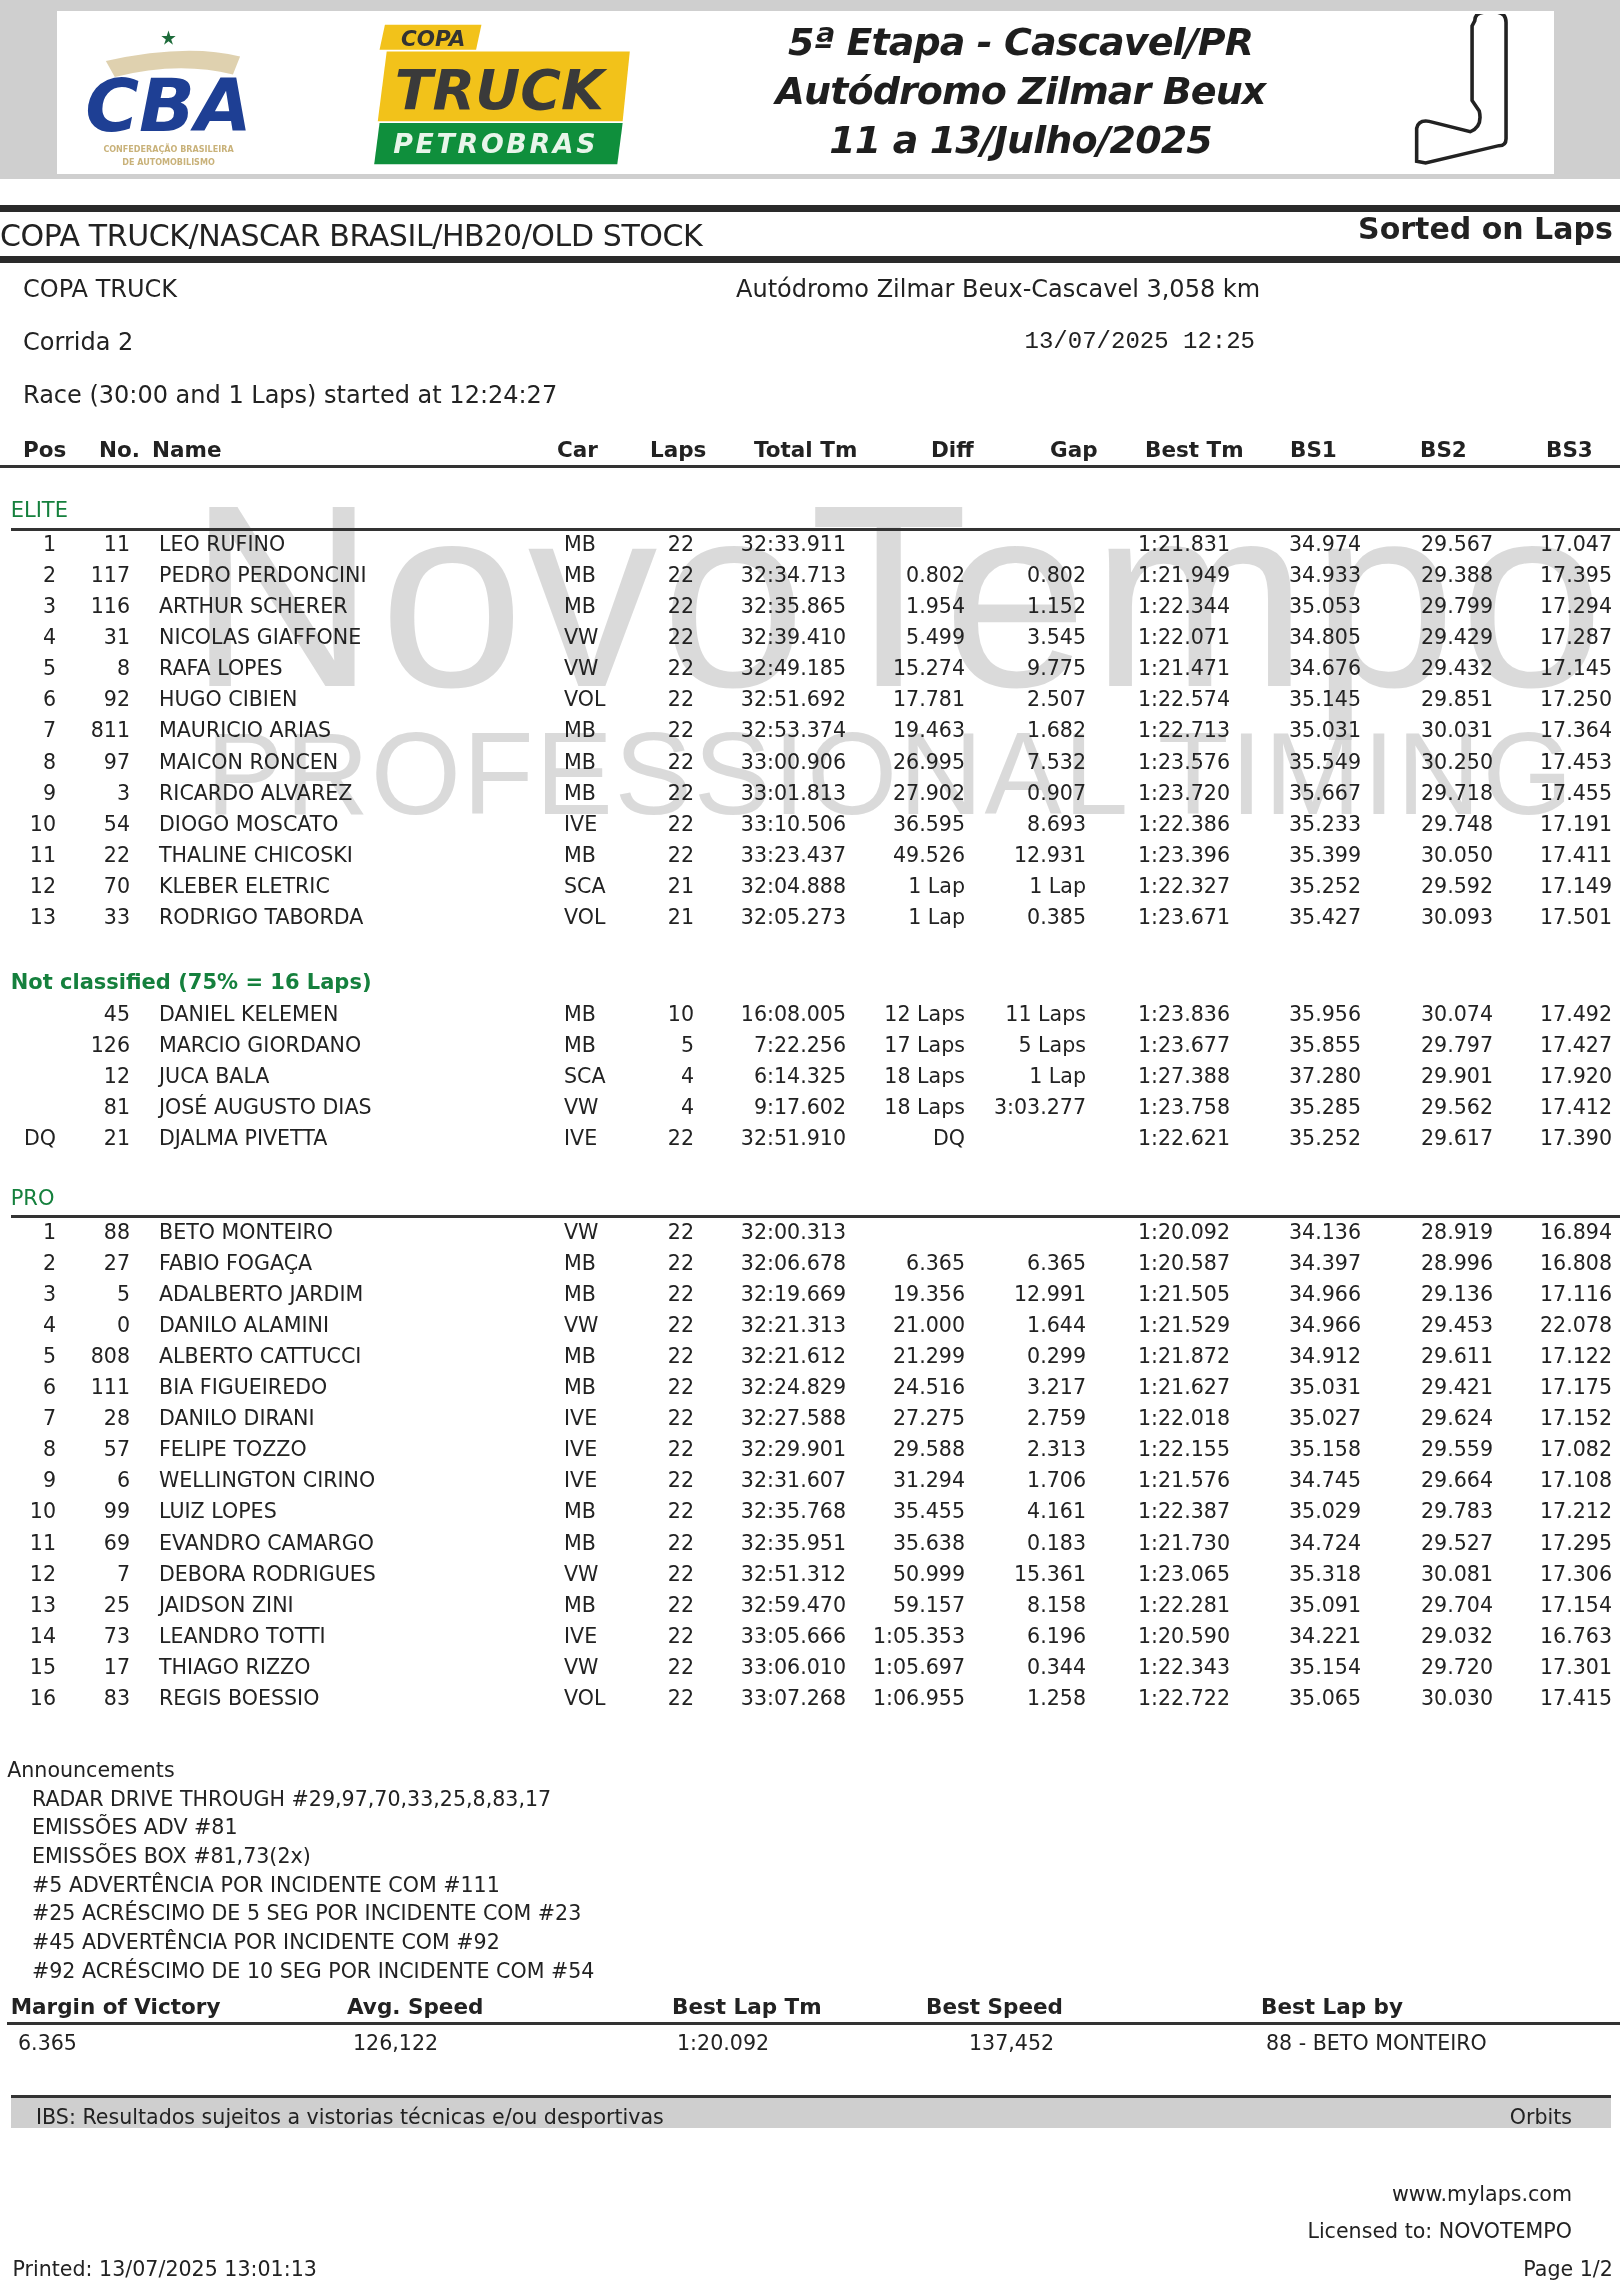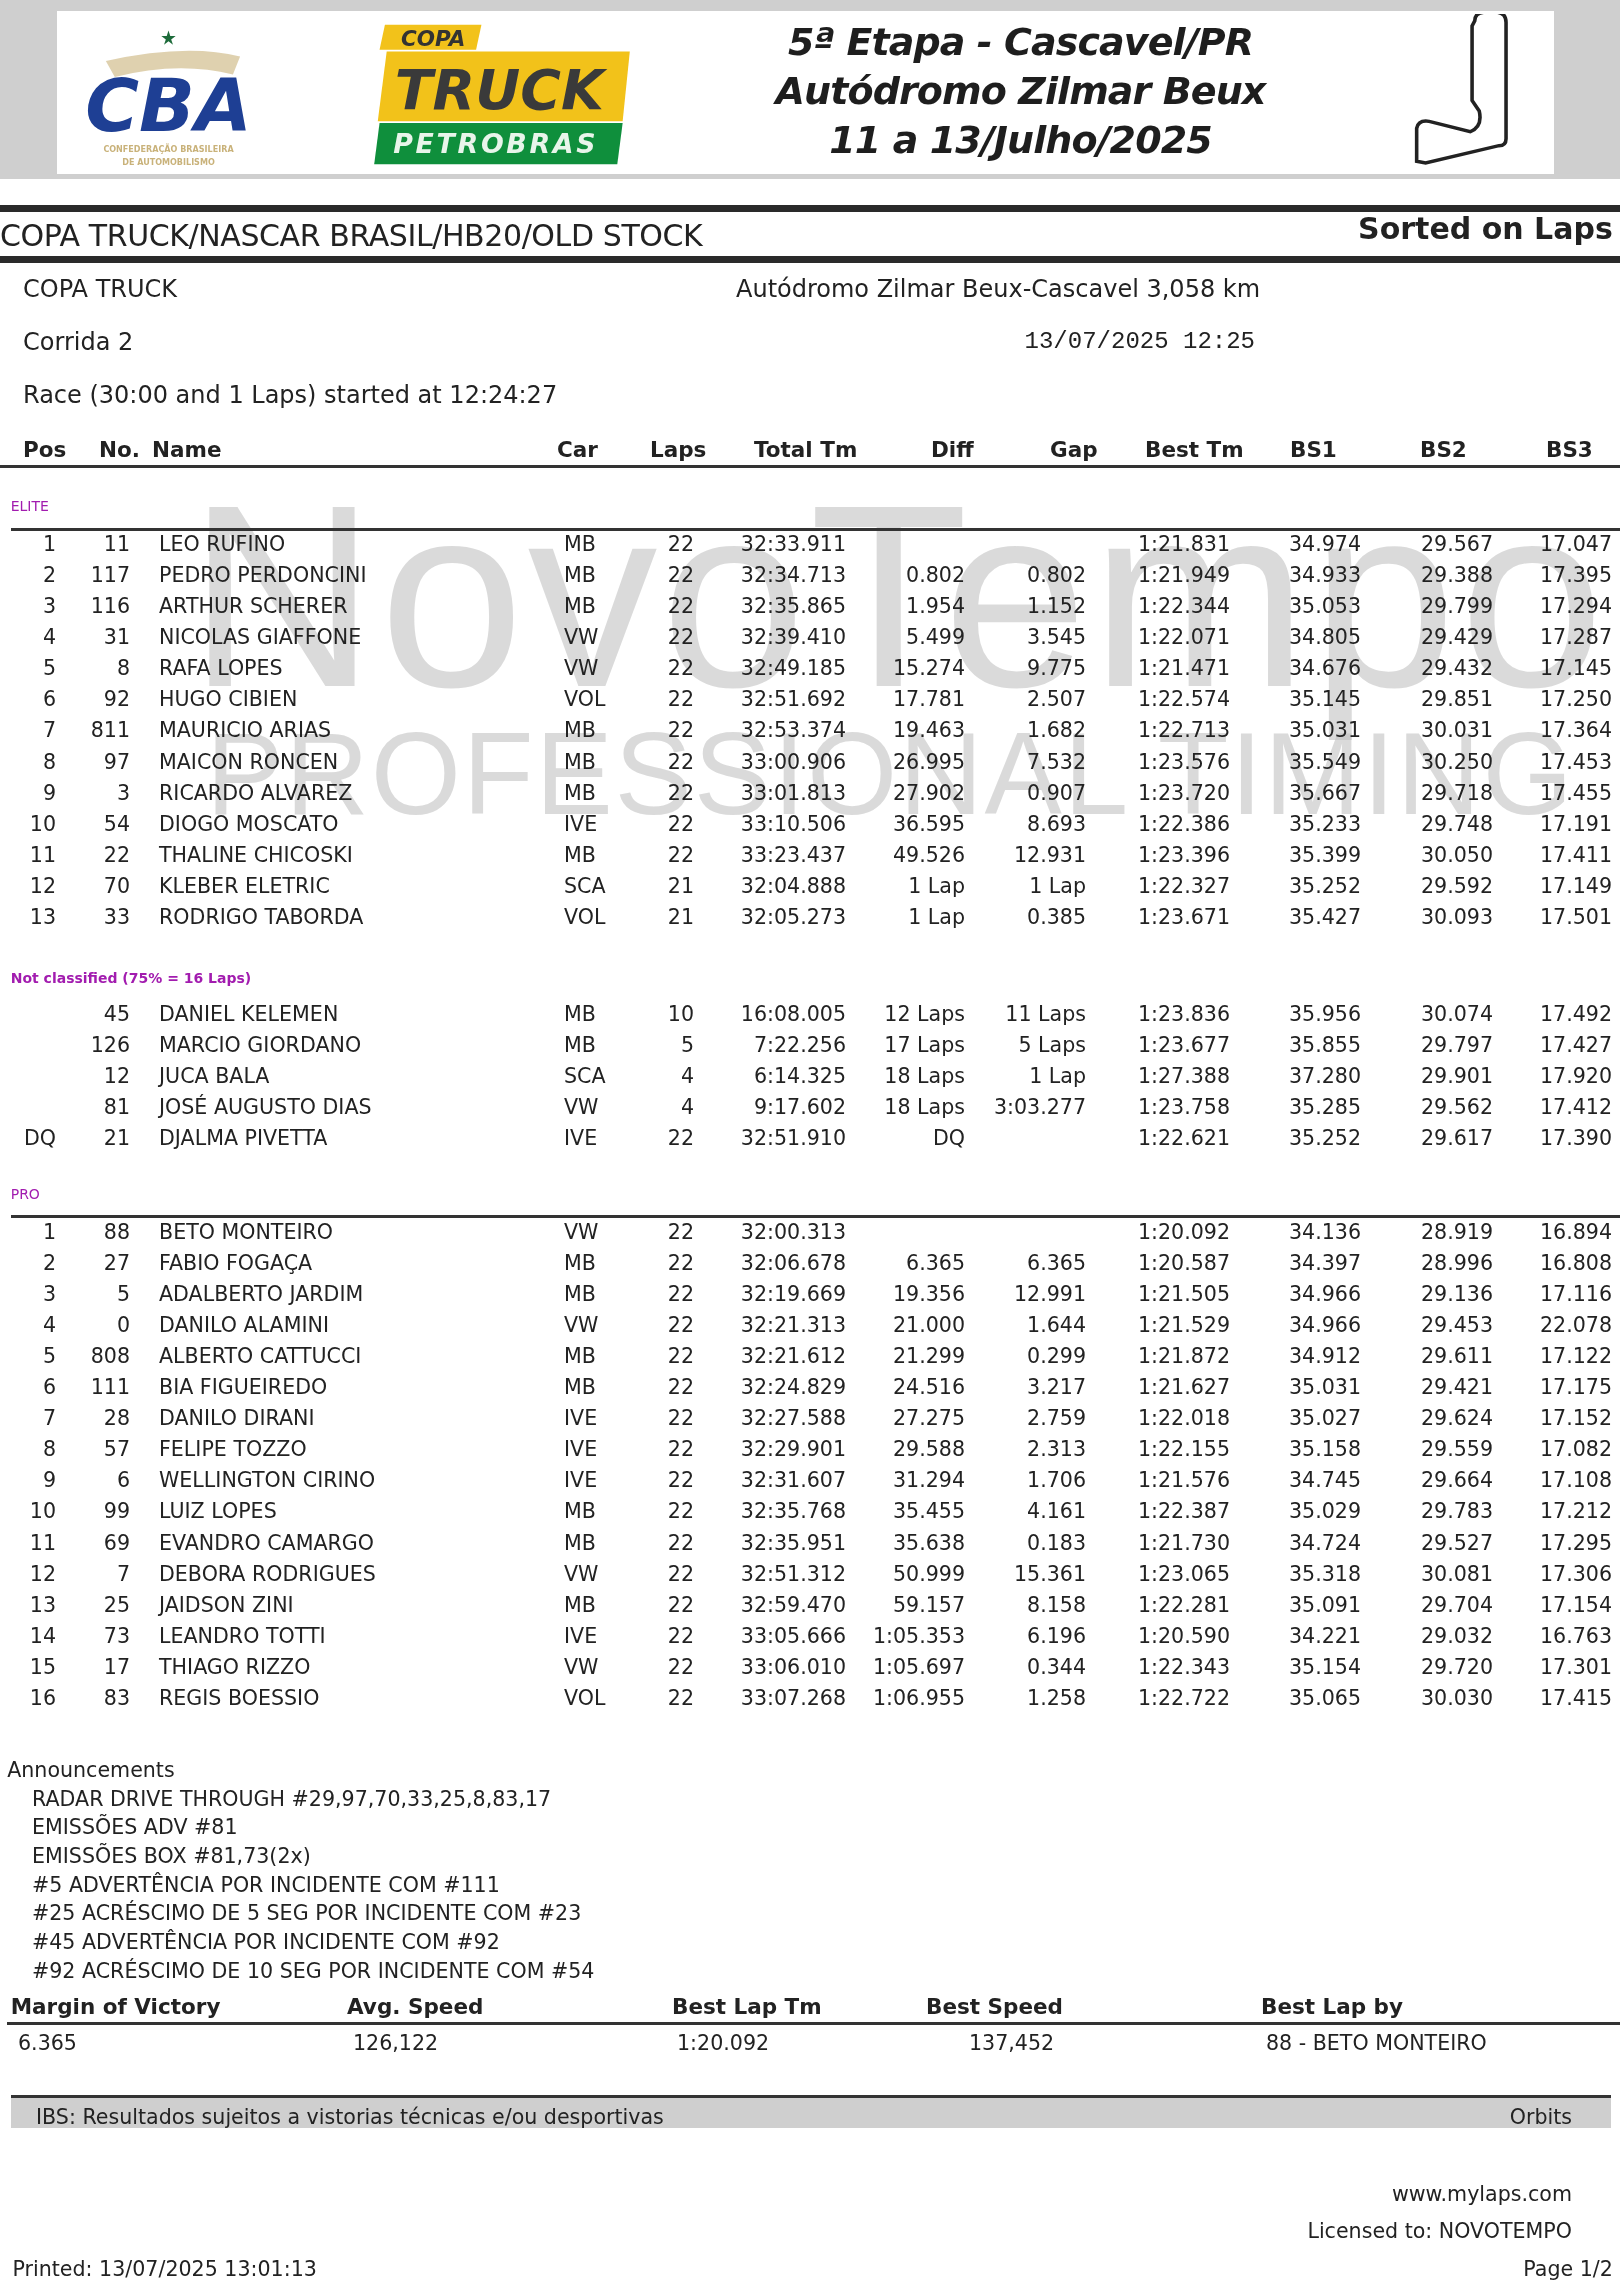--- a/index.html
+++ b/index.html
@@ -20,21 +20,21 @@
   .doc-title { left:0; top:218px; font-size:30px; color:#222; letter-spacing:-0.4px; }
   .sorted-label { right:7.2px; top:211px; font-size:30px; font-weight:bold; color:#222; }
 
   .meta { font-size:24px; color:#222; }
 
   
   .tbl-header { top:437px; height:30px; font-size:21.5px; font-weight:bold; color:#222; }
   .tbl-header span { position:absolute; top:0; white-space:nowrap; }
   .rule-thin { left:10.7px; width:1609px; height:2.7px; background:#333; }
 
-  .section-label { font-size:14px; color:#a21caf; }
+  .section-label { font-size:21px; color:#15803d; }
   .row { position:absolute; left:0; width:1620px; height:30px; font-size:20.6px; color:#222; }
   .row span { position:absolute; top:0; white-space:nowrap; }
   .c-pos { right:calc(1620px - 56px); text-align:right; }
   .c-no  { right:calc(1620px - 130px); text-align:right; }
   .c-name { left:159px; }
   .c-car { left:564px; }
   .c-laps { right:calc(1620px - 694px); text-align:right; }
   .c-total { right:calc(1620px - 846px); text-align:right; }
   .c-diff { right:calc(1620px - 965px); text-align:right; }
   .c-gap { right:calc(1620px - 1086px); text-align:right; }

